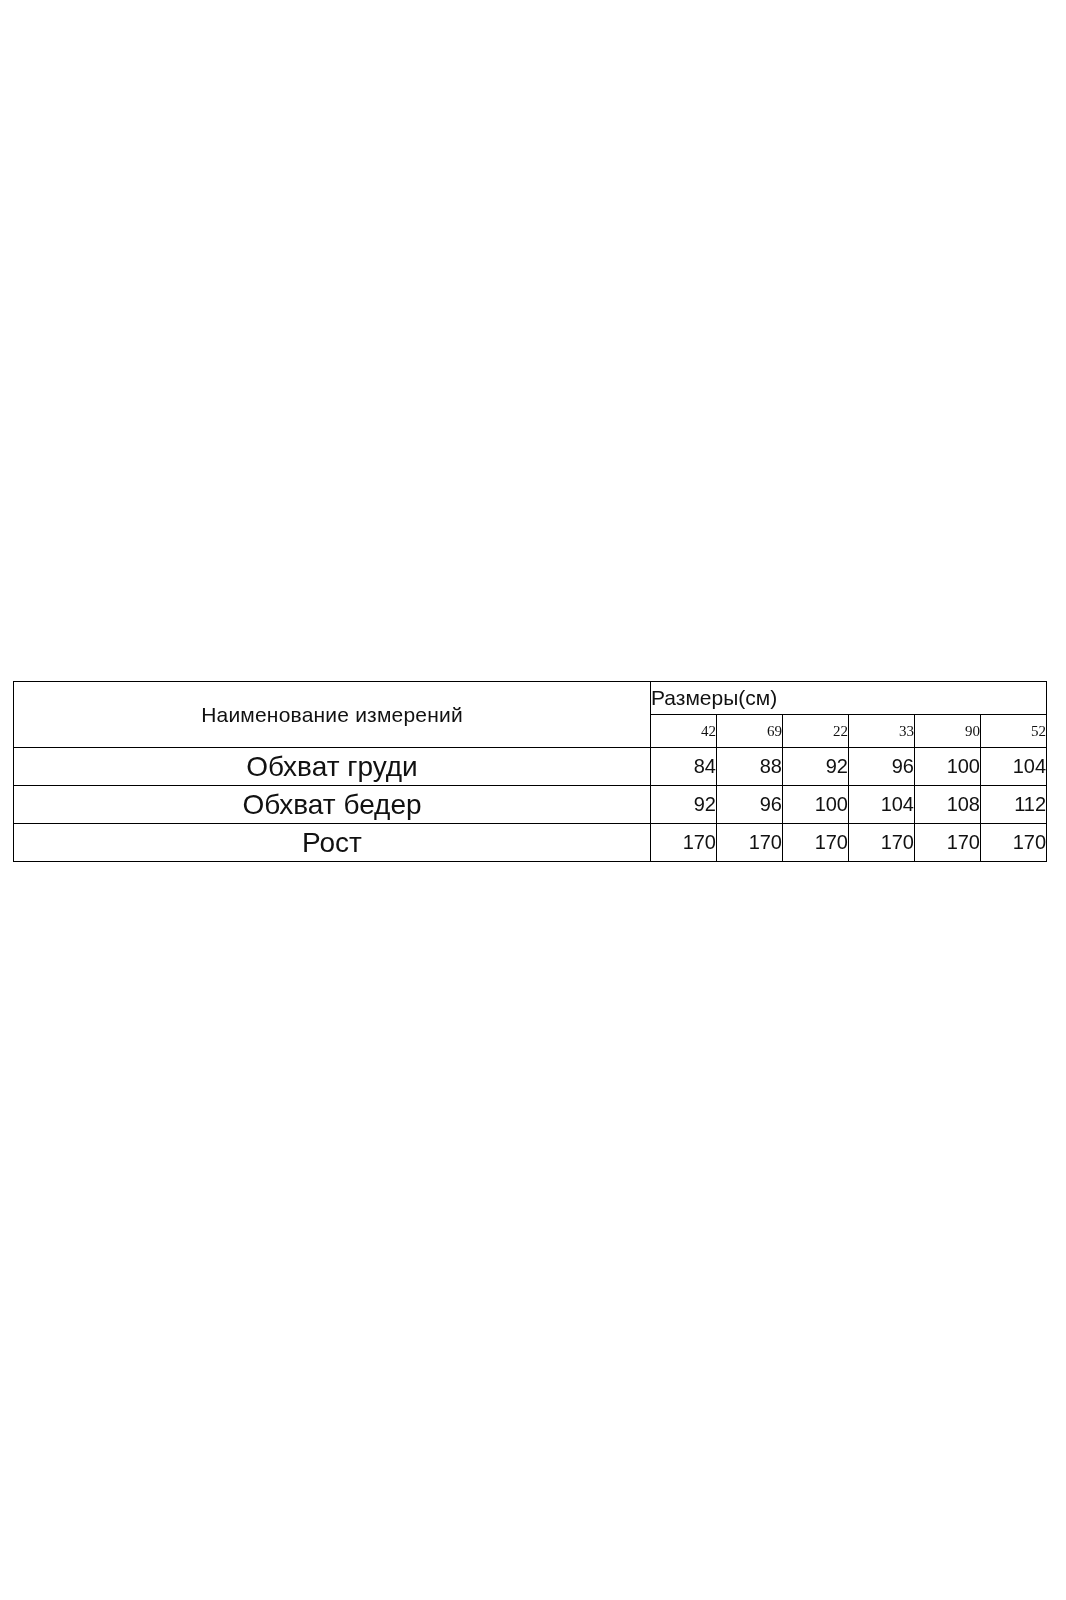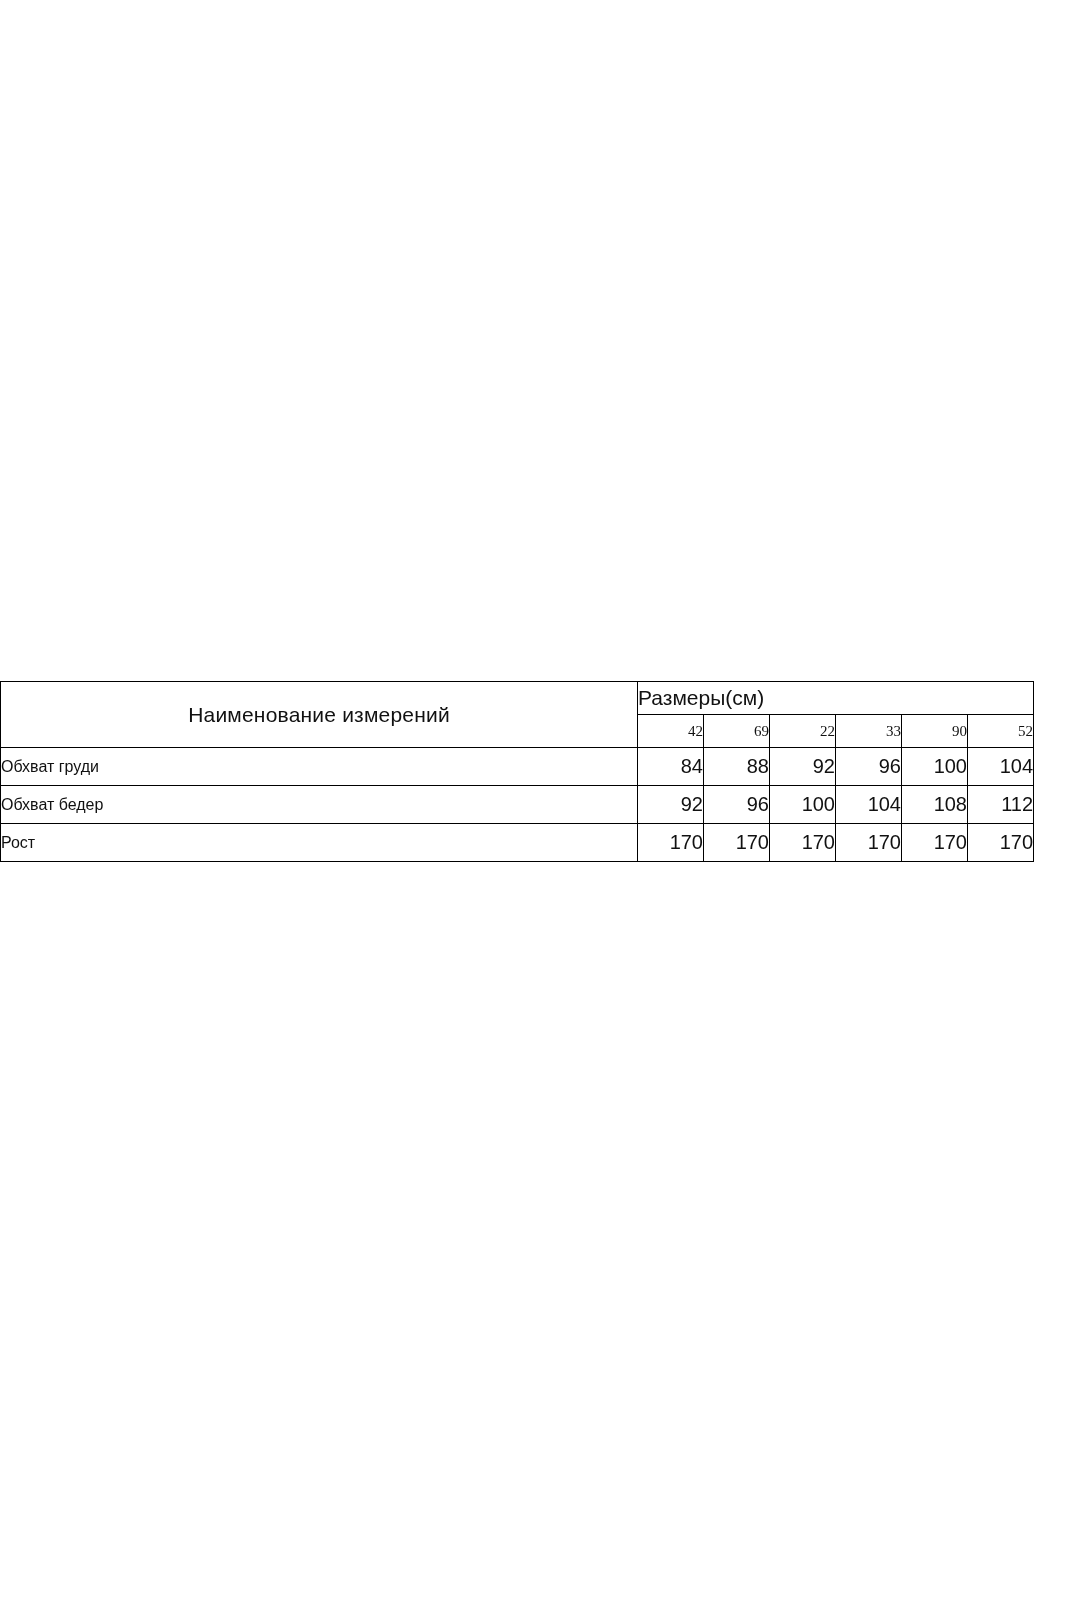--- a/index.html
+++ b/index.html
@@ -14,20 +14,21 @@
     font-family: "Liberation Sans", sans-serif;
     color: #111111;
     overflow: hidden;
   }
 
   .size-table-wrap {
     position: absolute;
     left: 0px;
     top: 681px;
     width: 1034px;
+    padding-left: 13px;
   }
 
   table.size-table {
     border-collapse: collapse;
     width: 100%;
     table-layout: fixed;
   }
 
   table.size-table td,
   table.size-table th {
@@ -65,22 +66,22 @@
   .hdr-size {
     text-align: right;
     font-size: 15px;
     font-weight: bold;
     height: 32px;
     vertical-align: middle;
     font-family: Liberation Serif, serif;
   }
 
   .cell-name {
-    text-align: left;
-    font-size: 16px;
+    text-align: center;
+    font-size: 28px;
     height: 37px;
     vertical-align: middle;
     padding-left: 6px;
   }
 
   .cell-val {
     text-align: right;
     font-size: 20px;
     height: 37px;
     vertical-align: middle;

